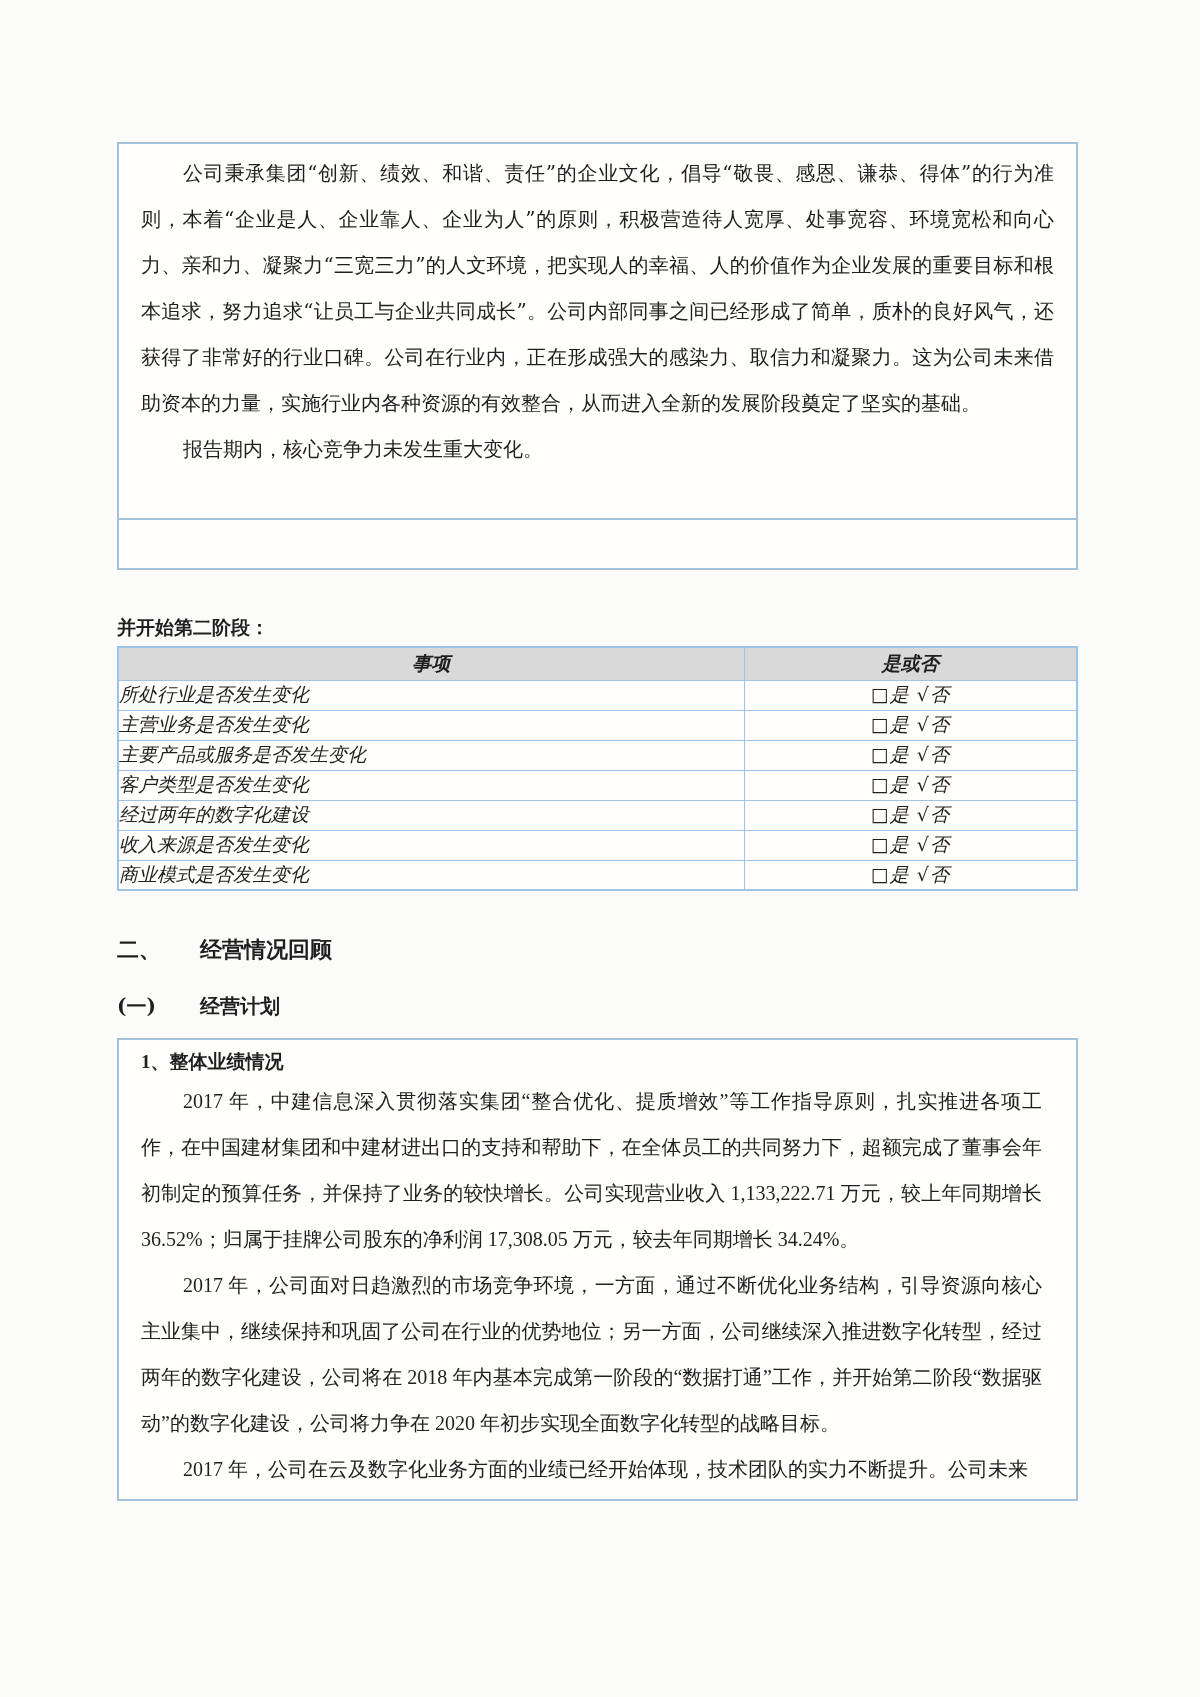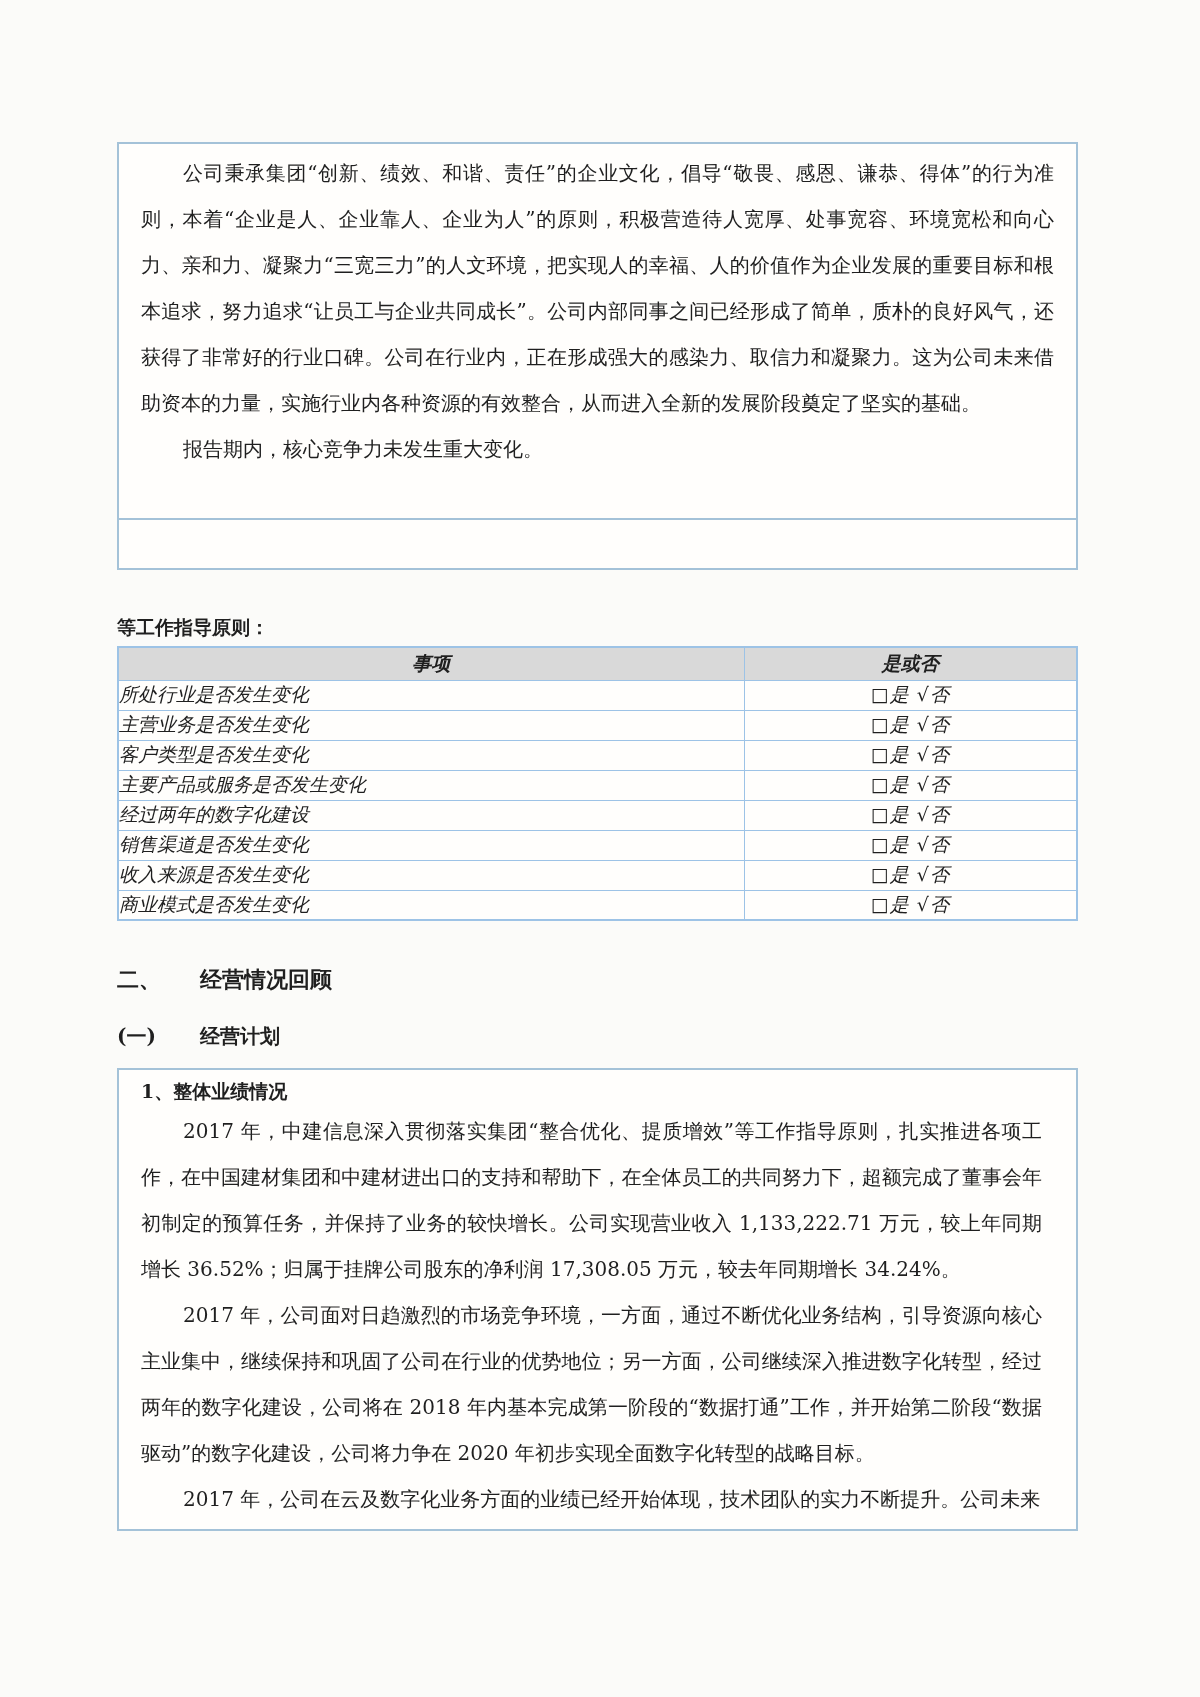--- a/index.html
+++ b/index.html
@@ -89,20 +89,21 @@
   }
   .sub-heading .num{flex:0 0 83px;}
 
   .perf-block{
     margin-top:19px;
     border:2px solid var(--block_border);
     background:var(--block_bg);
     height:463px;
     padding:5px 34px 0 22px;
     overflow:hidden;
+    font-family:Liberation Serif, serif;
   }
   .perf-heading{
     margin:0;
     font-size:19px;
     font-weight:bold;
     line-height:33px;
     text-indent:0;
   }
 </style>
 </head>
@@ -112,21 +113,21 @@
   <div class="content">
 
     <section class="bordered-block">
       <div class="row-main">
         <p class="para">公司秉承集团“创新、绩效、和谐、责任”的企业文化，倡导“敬畏、感恩、谦恭、得体”的行为准则，本着“企业是人、企业靠人、企业为人”的原则，积极营造待人宽厚、处事宽容、环境宽松和向心力、亲和力、凝聚力“三宽三力”的人文环境，把实现人的幸福、人的价值作为企业发展的重要目标和根本追求，努力追求“让员工与企业共同成长”。公司内部同事之间已经形成了简单，质朴的良好风气，还获得了非常好的行业口碑。公司在行业内，正在形成强大的感染力、取信力和凝聚力。这为公司未来借助资本的力量，实施行业内各种资源的有效整合，从而进入全新的发展阶段奠定了坚实的基础。</p>
         <p class="para">报告期内，核心竞争力未发生重大变化。</p>
       </div>
       <div class="row-empty"></div>
     </section>
 
-    <div class="tbl-title">等工作指导原则：</div>
+    <div class="tbl-title">并开始第二阶段：</div>
 
     <table class="change">
       <colgroup>
         <col style="width:65.3%">
         <col style="width:34.7%">
       </colgroup>
       <thead>
         <tr>
           <th>事项</th>
           <th>是或否</th>
@@ -135,33 +136,29 @@
       <tbody>
         <tr>
           <td class="cell-item">所处行业是否发生变化</td>
           <td class="cell-answer">□是 √否</td>
         </tr>
         <tr>
           <td class="cell-item">主营业务是否发生变化</td>
           <td class="cell-answer">□是 √否</td>
         </tr>
         <tr>
+          <td class="cell-item">主要产品或服务是否发生变化</td>
+          <td class="cell-answer">□是 √否</td>
+        </tr>
+        <tr>
           <td class="cell-item">客户类型是否发生变化</td>
           <td class="cell-answer">□是 √否</td>
         </tr>
         <tr>
-          <td class="cell-item">主要产品或服务是否发生变化</td>
-          <td class="cell-answer">□是 √否</td>
-        </tr>
-        <tr>
           <td class="cell-item">经过两年的数字化建设</td>
-          <td class="cell-answer">□是 √否</td>
-        </tr>
-        <tr>
-          <td class="cell-item">销售渠道是否发生变化</td>
           <td class="cell-answer">□是 √否</td>
         </tr>
         <tr>
           <td class="cell-item">收入来源是否发生变化</td>
           <td class="cell-answer">□是 √否</td>
         </tr>
         <tr>
           <td class="cell-item">商业模式是否发生变化</td>
           <td class="cell-answer">□是 √否</td>
         </tr>

